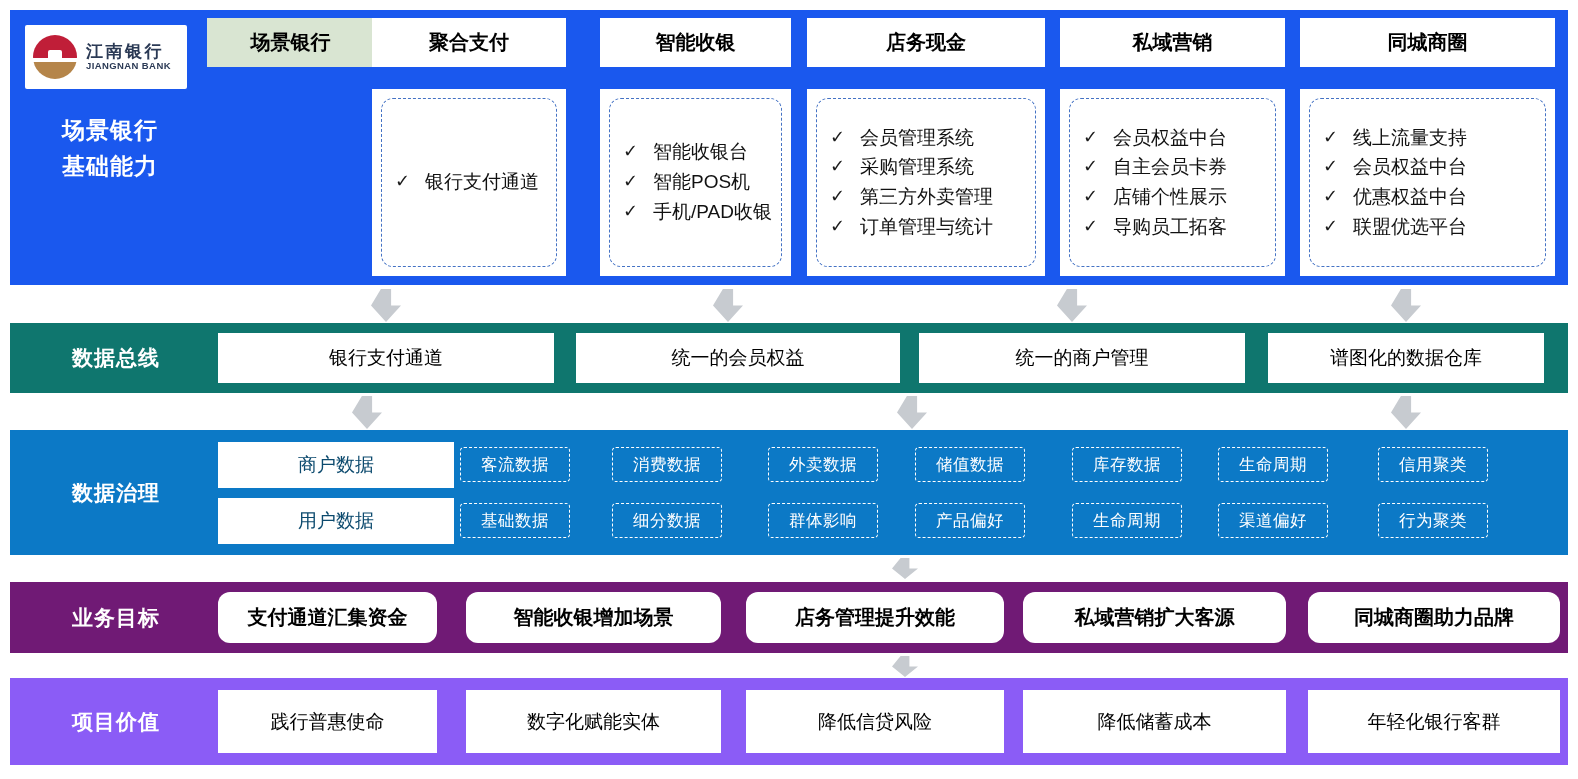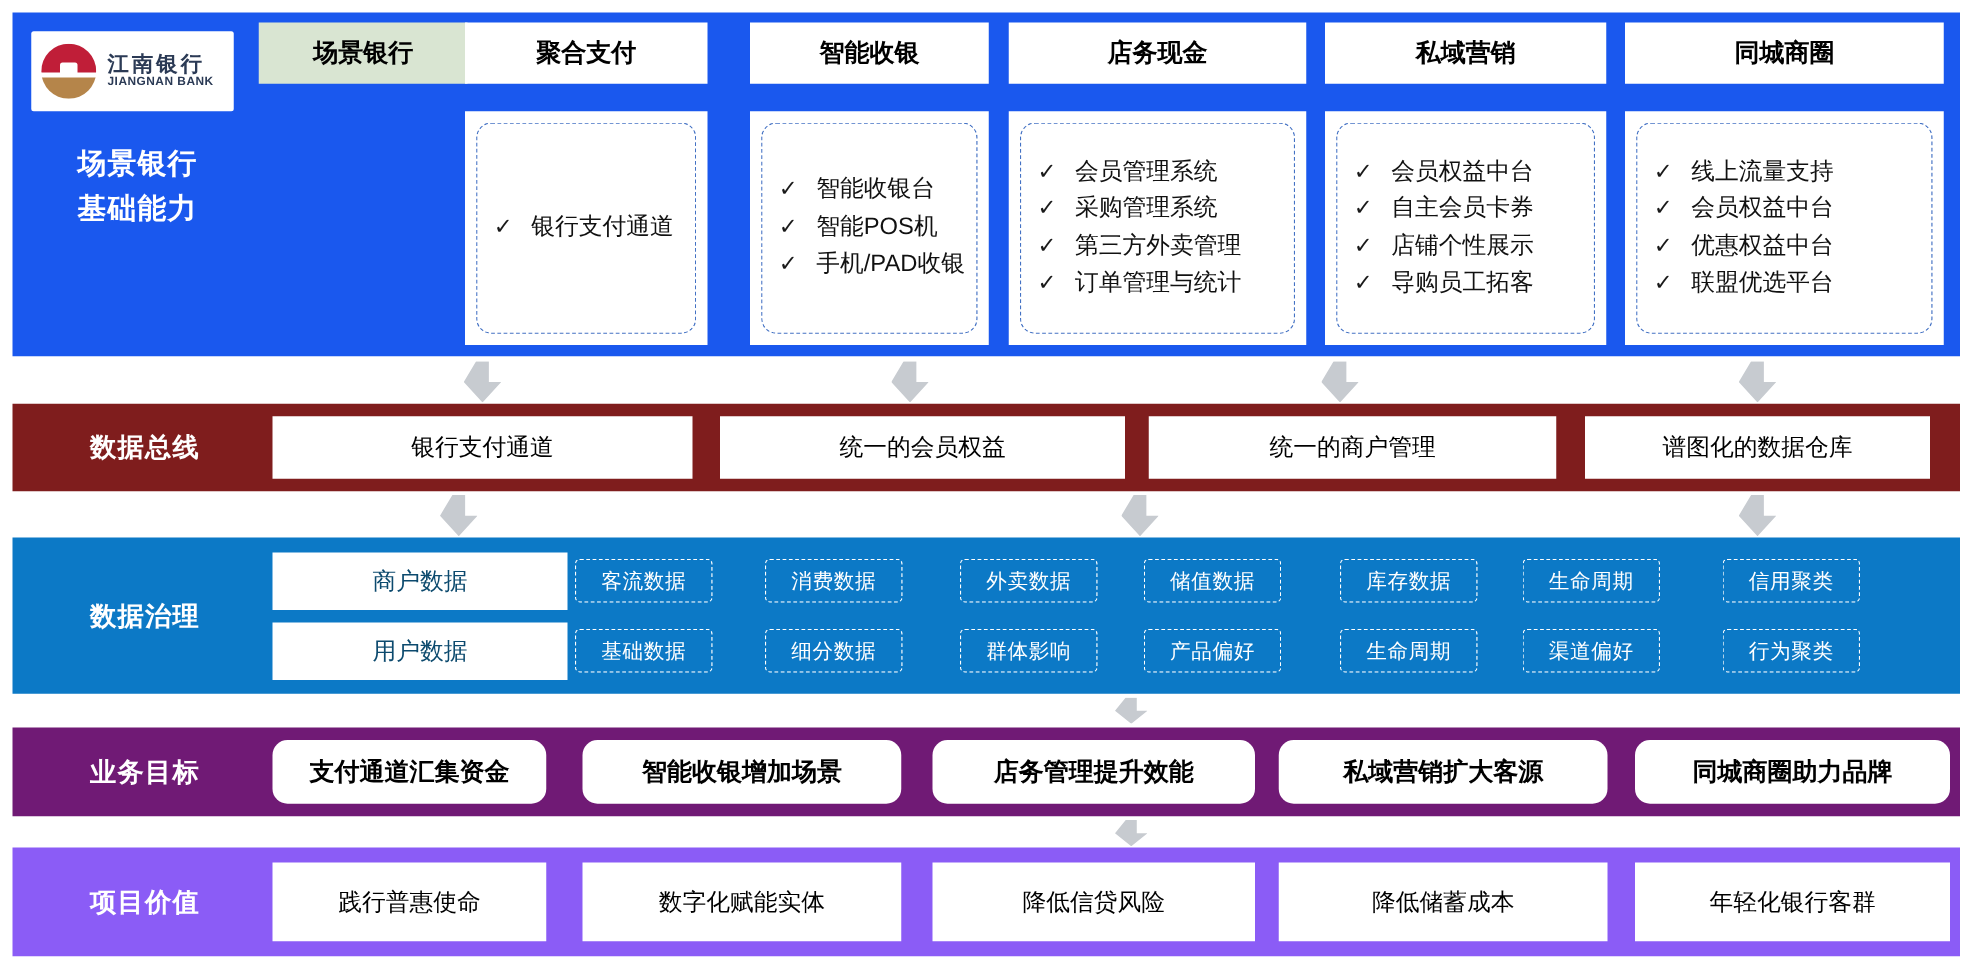--- a/index.html
+++ b/index.html
@@ -2,21 +2,21 @@
 <html><head>
 <meta charset="utf-8">
 <style>
   html,body{margin:0;padding:0;background:#fff;}
   body{font-family:"Liberation Sans",sans-serif;}
   .canvas{position:relative;width:1578px;height:779px;background:#fff;overflow:hidden;}
 
   
   .band{position:absolute;left:10px;width:1558px;}
   .band1{top:10px;height:275px;background:#1A58EE;}
-  .band2{top:323px;height:70px;background:#7f1d1d;}
+  .band2{top:323px;height:70px;background:#0f766e;}
   .band3{top:430px;height:125px;background:#0C79C6;}
   .band4{top:582px;height:71px;background:#701a75;}
   .band5{top:678px;height:87px;background:#8b5cf6;}
 
   .band-label{position:absolute;left:0;width:212px;color:#fff;font-size:21px;font-weight:600;
     text-align:center;top:50%;transform:translateY(-50%);letter-spacing:1px;}
   .cap-label{position:absolute;left:4px;width:192px;top:103px;color:#fff;font-size:23px;
     font-weight:600;text-align:center;line-height:1.55;letter-spacing:1px;}
 
   

